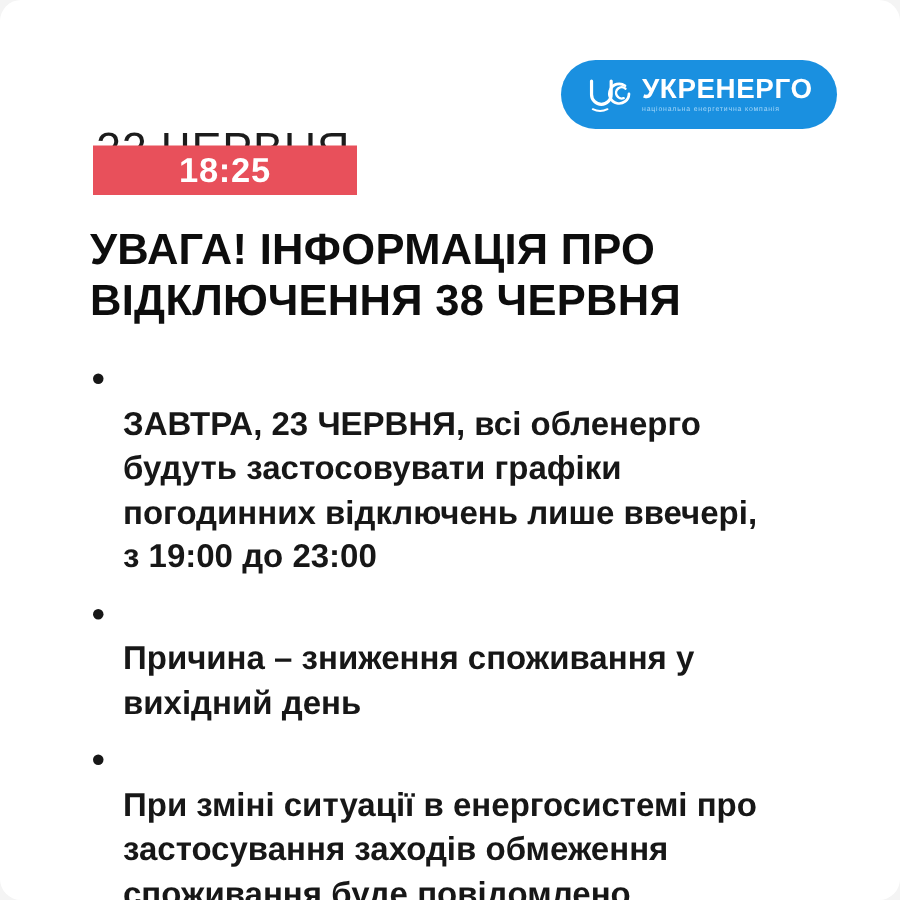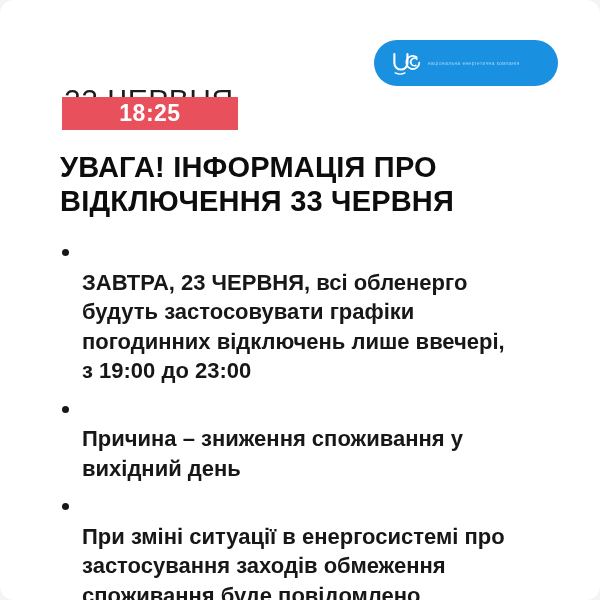--- a/index.html
+++ b/index.html
@@ -120,28 +120,29 @@
   <div class="date">22 ЧЕРВНЯ</div>
 
   <div class="logo">
     <svg class="logo-icon" width="36" height="30" viewBox="0 0 44 36" aria-hidden="true">
       <path d="M9 7 v11 a8 8 0 0 0 16 0 V7" fill="none" stroke="#ffffff" stroke-width="2.6" stroke-linecap="round"></path>
       <path d="M39.5 17.5 a8 8 0 1 1 -3.2 -6.6" fill="none" stroke="#ffffff" stroke-width="2.2" stroke-linecap="round"></path>
       <path d="M36.6 13.2 a4.6 4.6 0 1 0 -1.4 7.8" fill="none" stroke="#ffffff" stroke-width="2" stroke-linecap="round"></path>
       <path d="M10 30 q6 3 12 0" fill="none" stroke="#ffffff" stroke-width="1.6" stroke-linecap="round"></path>
     </svg>
     <div class="logo-text">
+      <span class="logo-name">УКРЕНЕРГО</span>
       <span class="logo-tagline">національна енергетична компанія</span>
     </div>
   </div>
 
   <div class="time-badge">18:25</div>
 
   <h1 class="title">УВАГА! ІНФОРМАЦІЯ ПРО
-ВІДКЛЮЧЕННЯ 33 ЧЕРВНЯ</h1>
+ВІДКЛЮЧЕННЯ 38 ЧЕРВНЯ</h1>
 
   <ul class="bullets">
     <li class="bullet">
       <span class="dot"></span><span>ЗАВТРА, 23 ЧЕРВНЯ, всі обленерго
 будуть застосовувати графіки
 погодинних відключень лише ввечері,
 з 19:00 до 23:00</span>
     </li>
     <li class="bullet">
       <span class="dot"></span><span>Причина – зниження споживання у

